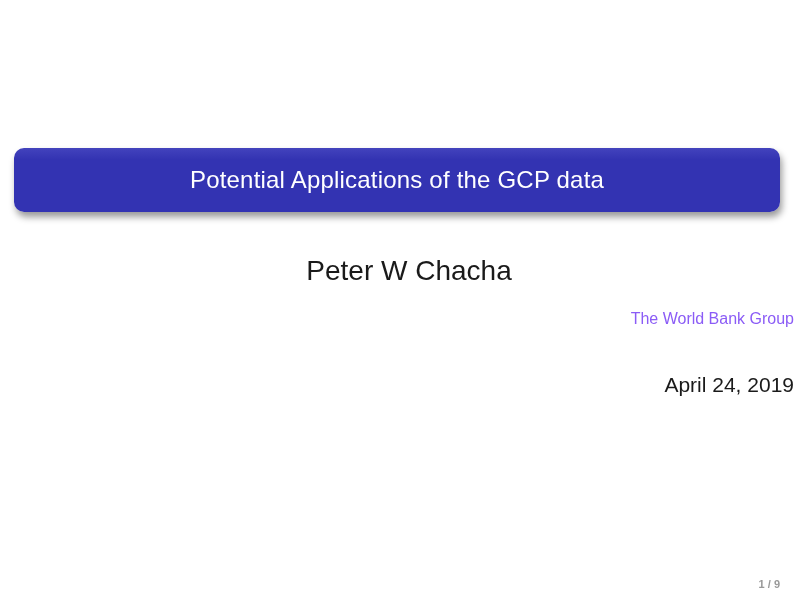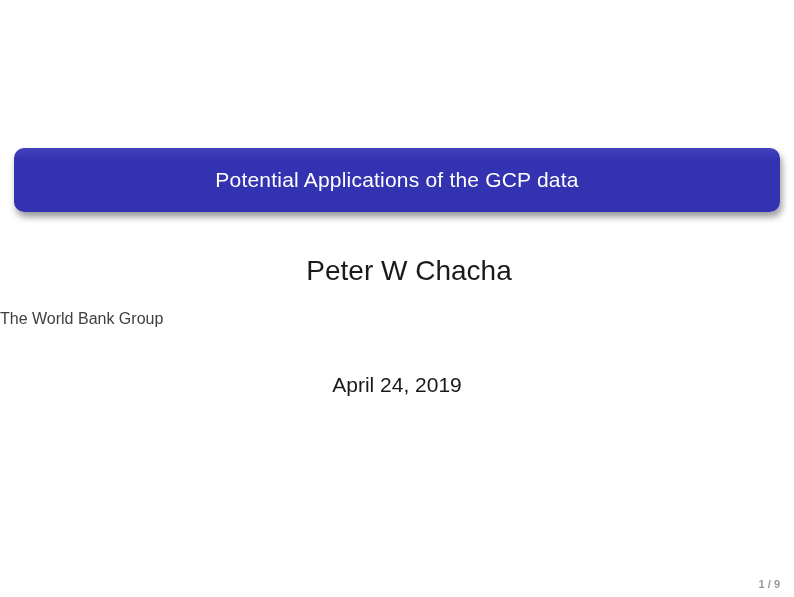--- a/index.html
+++ b/index.html
@@ -24,49 +24,49 @@
     height: 64px;
     background: linear-gradient(to bottom, #4343bd 0%, #3333b2 18%, #3333b2 100%);
     border-radius: 10px;
     box-shadow: 2px 5px 7px rgba(0,0,0,0.40);
     display: flex;
     align-items: center;
     justify-content: center;
   }
   .title-text {
     color: #ffffff;
-    font-size: 21px;
+    font-size: 24px;
     font-weight: 400;
     letter-spacing: 0.2px;
     text-align: center;
   }
   .author {
     position: absolute;
     top: 255px;
     left: 12px;
     width: 100%;
     text-align: center;
     font-size: 28px;
     color: #1a1a1a;
   }
   .institute {
     position: absolute;
     top: 310px;
     left: 0;
     width: 100%;
-    text-align: left;
+    text-align: right;
     font-size: 16px;
-    color: #404040;
+    color: #8b5cf6;
   }
   .date {
     position: absolute;
     top: 373px;
     left: 0;
     width: 100%;
-    text-align: center;
+    text-align: right;
     font-size: 21px;
     color: #1a1a1a;
   }
   .page-number {
     position: absolute;
     right: 14px;
     bottom: 7px;
     font-size: 11px;
     color: #999999;
     font-weight: bold;

